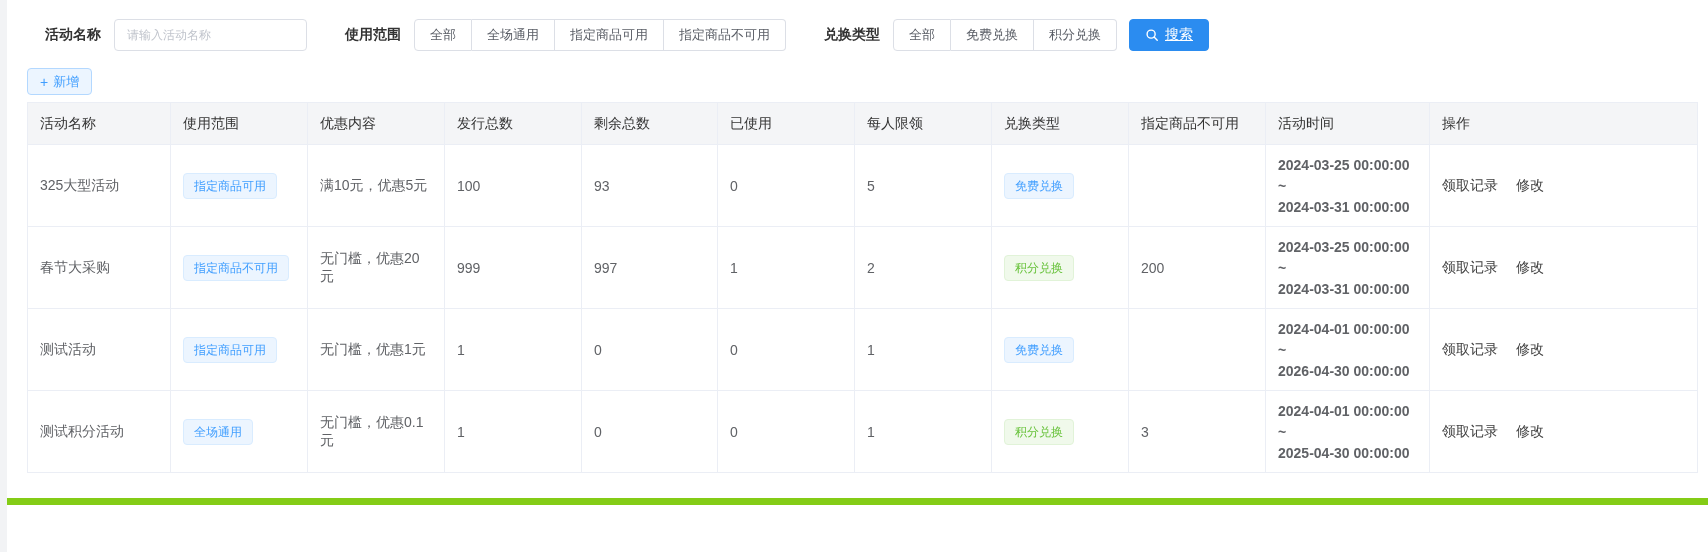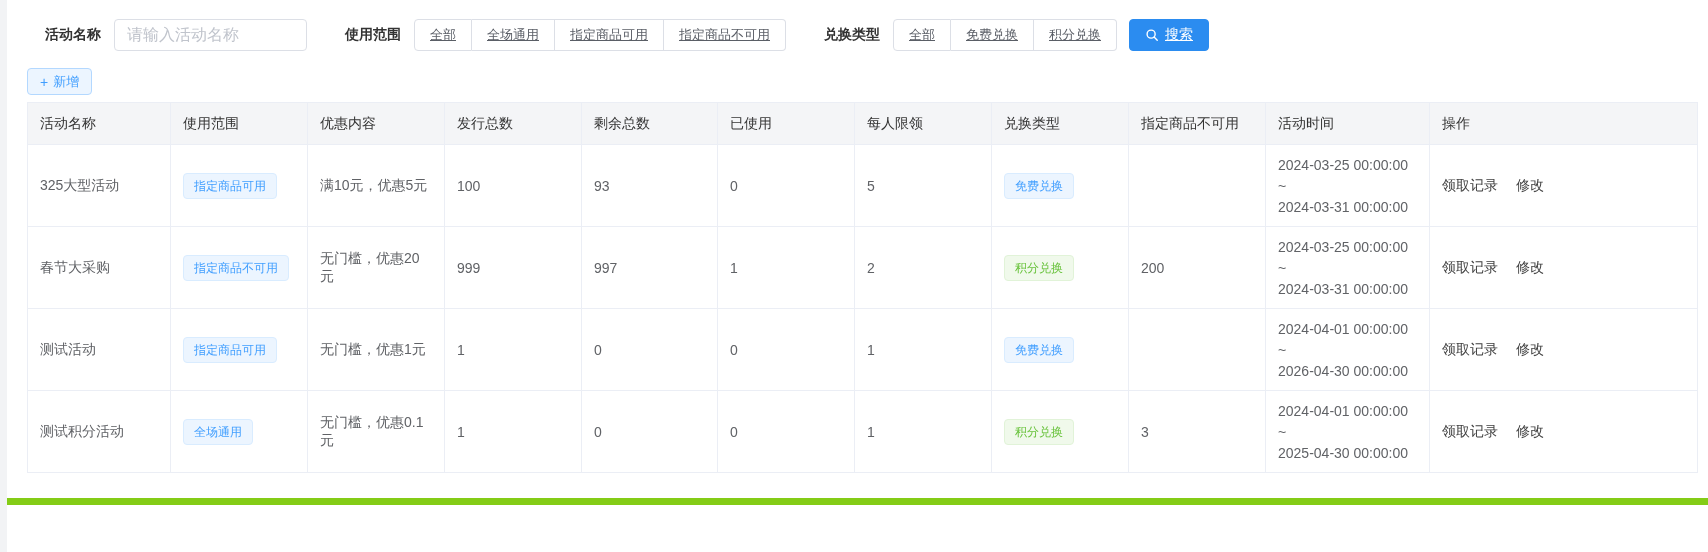--- a/index.html
+++ b/index.html
@@ -7,32 +7,31 @@
   body { font-family: "Liberation Sans", "DejaVu Sans", sans-serif; color: #606266; font-size: 14px; }
 
   .left-strip { position: absolute; left: 0; top: 0; width: 7px; height: 552px; background: #f2f3f5; }
   .page { position: absolute; left: 7px; top: 0; width: 1701px; height: 505px; background: #ffffff; border-bottom: 7px solid #84cc16; }
 
   
   .filter-bar { display: flex; align-items: center; padding: 19px 0 0 38px; }
   .flabel { font-weight: 700; color: #333; margin-right: 13px; white-space: nowrap; }
   .finput {
     width: 193px; height: 32px; border: 1px solid #dcdfe6; border-radius: 4px;
-    padding: 0 12px; font-size: 16px; color: #701a75; outline: none;
+    padding: 0 12px; font-size: 12px; color: #701a75; outline: none;
     font-family: "Liberation Sans", sans-serif;
   }
   .finput::placeholder { color: #c0c4cc; }
   .gap { width: 38px; }
   .seg-group { display: flex; }
   .seg-btn {
     height: 32px; padding: 0 15px; background: #fff; border: 1px solid #dcdfe6;
     border-left-width: 0; color: #5a5e66; font-size: 13px; cursor: pointer;
     display: flex; align-items: center; white-space: nowrap;
     font-family: "Liberation Sans", sans-serif;
-    text-decoration: underline;
   }
   .seg-btn:first-child { border-left-width: 1px; border-radius: 4px 0 0 4px; }
   .seg-btn:last-child { border-radius: 0 4px 4px 0; }
   .search-btn {
     margin-left: 12px; height: 32px; padding: 0 15px; background: #2b8cf0;
     border: 1px solid #2b8cf0; border-radius: 4px; color: #fff; font-size: 14px;
     display: flex; align-items: center; gap: 6px; cursor: pointer;
     font-family: "Liberation Sans", sans-serif;
     text-decoration: underline;
   }
@@ -52,21 +51,21 @@
   table { border-collapse: collapse; table-layout: fixed; width: 1670px; }
   th, td { border: 1px solid #ebeef5; padding: 0 12px; text-align: left; vertical-align: middle; overflow: hidden; }
   thead th { height: 42px; background: #f4f5f7; color: #333; font-weight: 400; font-size: 14px; white-space: nowrap; }
   tbody td { height: 82px; color: #606266; font-size: 14px; background: #fff; }
   .tag {
     display: inline-block; padding: 6px 10px; border-radius: 4px; font-size: 12px;
     line-height: 1; white-space: nowrap;
   }
   .tag-blue  { background: #ecf5ff; border: 1px solid #d9ecff; color: #409eff; }
   .tag-green { background: #f0f9eb; border: 1px solid #e1f3d8; color: #67c23a; }
-  .time-cell div { line-height: 20px; margin: 1px 0; }
+  .time-cell div { line-height: 20px; margin: 1px 0; font-weight: bold; }
   .ops a { color: #404040; text-decoration: none; cursor: pointer; margin-right: 14px; white-space: nowrap; }
 </style>
 </head>
 <body>
 
 <div class="left-strip"></div>
 <div class="page">
 
   
   <div class="filter-bar">

